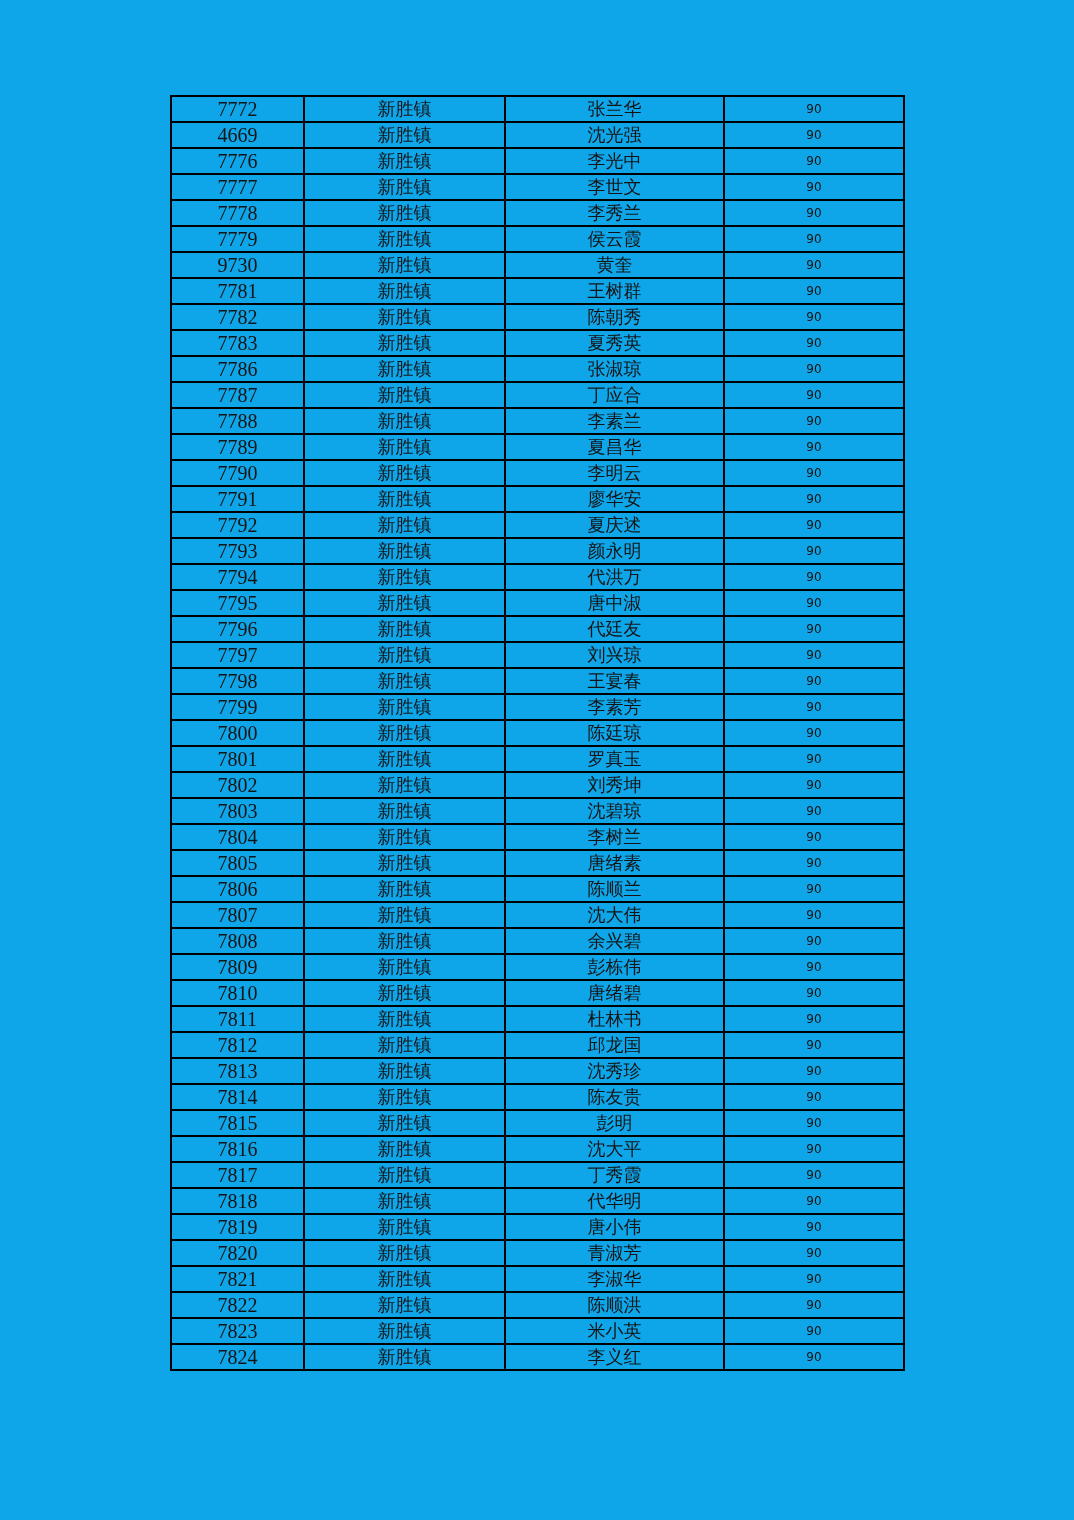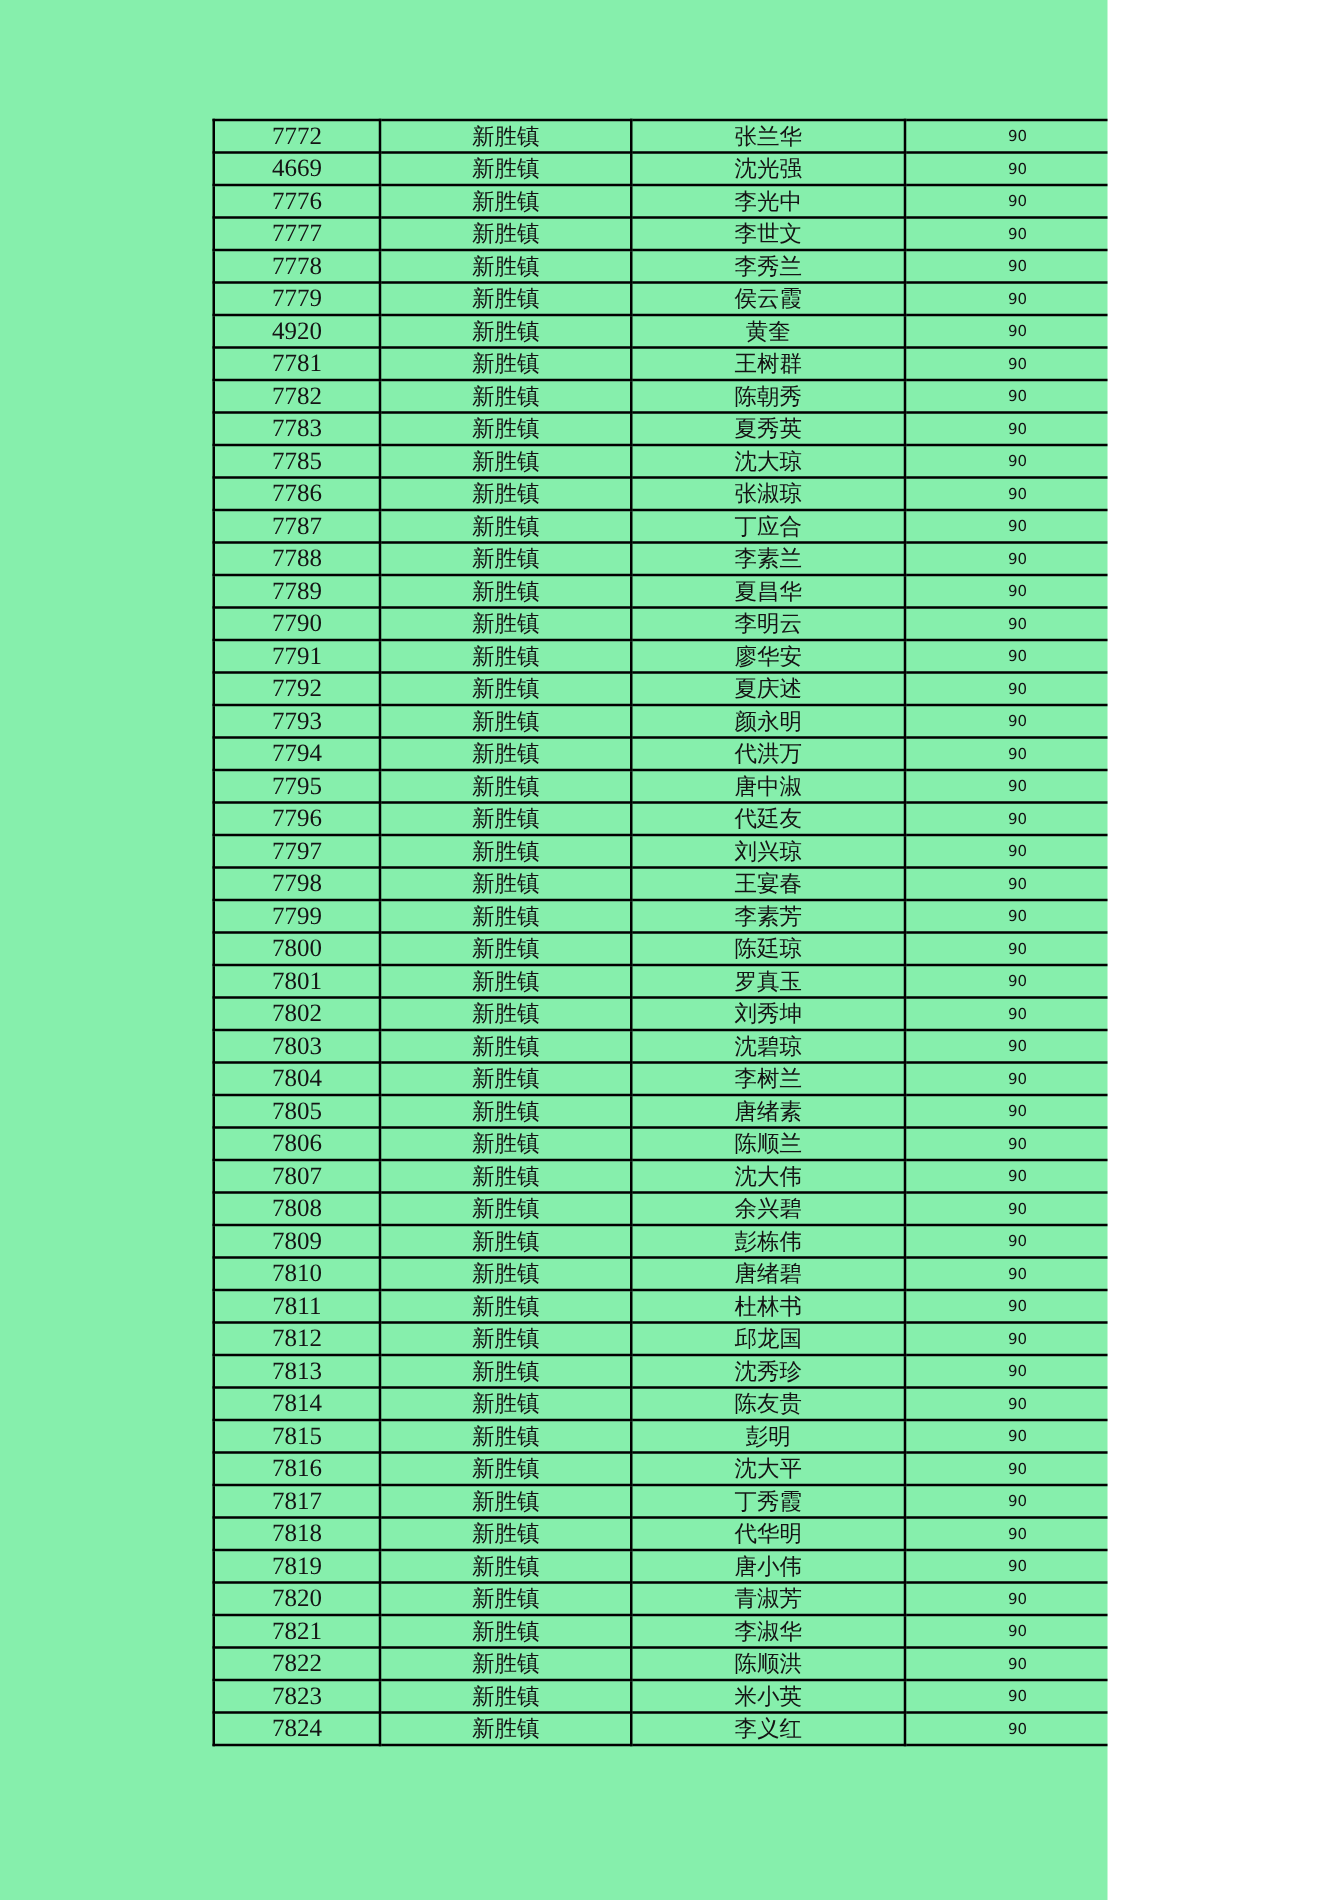--- a/index.html
+++ b/index.html
@@ -2,23 +2,23 @@
 <html><head>
 <meta charset="utf-8">
 <style>
   html, body {
     margin: 0;
     padding: 0;
     background: #ffffff;
   }
   .page {
     position: relative;
-    width: 886px;
+    width: 1074px;
     height: 1520px;
-    background: #86efac;
+    background: #0ea5e9;
     overflow: hidden;
   }
   table.roster {
     position: absolute;
     left: 170px;
     top: 95px;
     width: 733px;
     border-collapse: collapse;
     table-layout: fixed;
   }
@@ -95,21 +95,21 @@
   </tr>
 
   <tr>
     <td class="c-no">7779</td>
     <td class="c-town">新胜镇</td>
     <td class="c-name">侯云霞</td>
     <td class="c-score">90</td>
   </tr>
 
   <tr>
-    <td class="c-no">4920</td>
+    <td class="c-no">9730</td>
     <td class="c-town">新胜镇</td>
     <td class="c-name">黄奎</td>
     <td class="c-score">90</td>
   </tr>
 
   <tr>
     <td class="c-no">7781</td>
     <td class="c-town">新胜镇</td>
     <td class="c-name">王树群</td>
     <td class="c-score">90</td>
@@ -123,26 +123,20 @@
   </tr>
 
   <tr>
     <td class="c-no">7783</td>
     <td class="c-town">新胜镇</td>
     <td class="c-name">夏秀英</td>
     <td class="c-score">90</td>
   </tr>
 
 
-  <tr>
-    <td class="c-no">7785</td>
-    <td class="c-town">新胜镇</td>
-    <td class="c-name">沈大琼</td>
-    <td class="c-score">90</td>
-  </tr>
 
   <tr>
     <td class="c-no">7786</td>
     <td class="c-town">新胜镇</td>
     <td class="c-name">张淑琼</td>
     <td class="c-score">90</td>
   </tr>
 
   <tr>
     <td class="c-no">7787</td>

